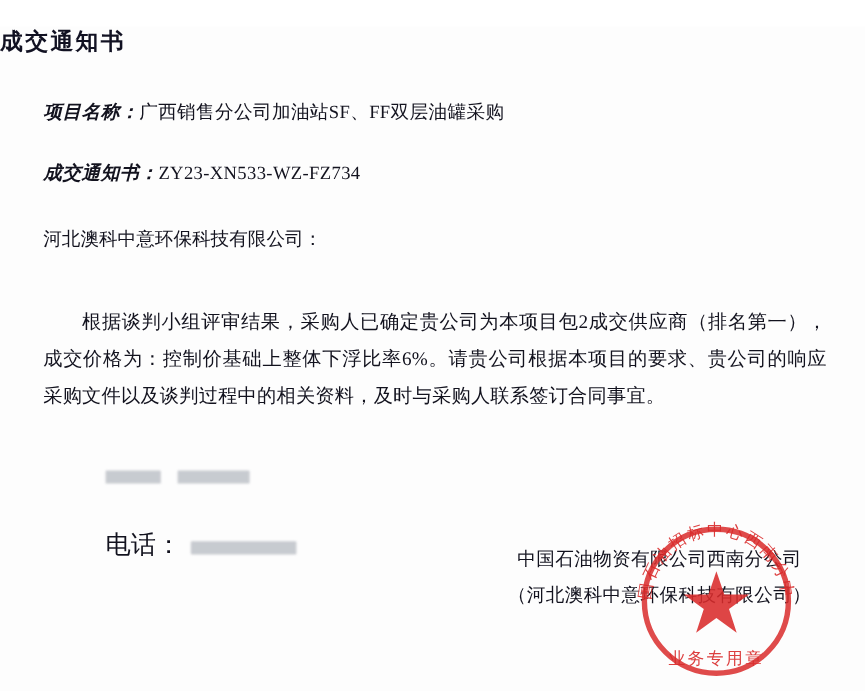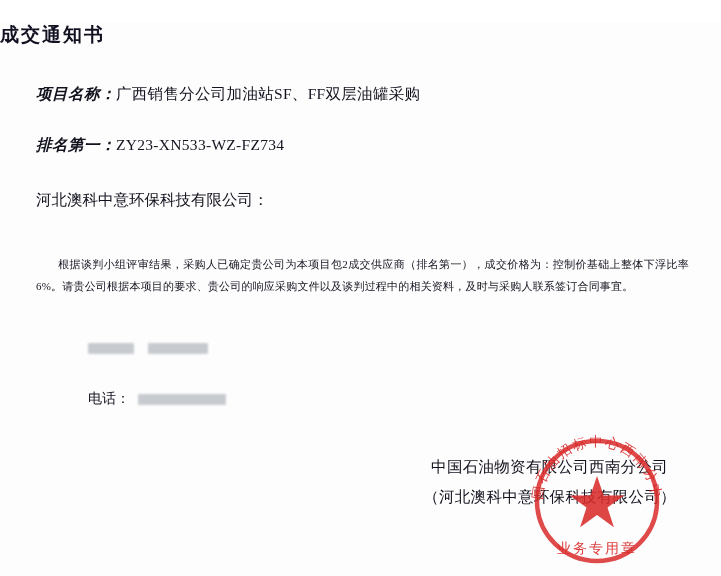--- a/index.html
+++ b/index.html
@@ -46,21 +46,21 @@
   .field-row .value {
     letter-spacing: 0.3px;
   }
   .r1 { margin-top: 34px; }
   .r2 { margin-top: 26px; }
   .r3 { margin-top: 30px; font-weight: normal; }
   .body-para {
     margin-left: 36px;
     margin-right: 32px;
     margin-top: 42px;
-    font-size: 11px;
+    font-size: 16px;
     line-height: 1.92;
     text-align: justify;
     text-justify: inter-ideograph;
     letter-spacing: 0.2px;
     color: #12121e;
   }
   .body-para .indent {
     display: inline-block;
     width: 2em;
   }
@@ -80,21 +80,21 @@
     opacity: 0.78;
     height: 11px;
     vertical-align: middle;
   }
   .rd-a { width: 46px; }
   .rd-b { width: 60px; margin-left: 14px; }
   .rd-c { width: 88px; margin-left: 8px; }
   .phone-row {
     margin-left: 88px;
     margin-top: 26px;
-    font-size: 14px;
+    font-size: 21px;
     color: #12121e;
   }
   .signature {
     position: absolute;
     right: 45px;
     bottom: 86px;
     text-align: center;
     font-size: 15.5px;
     line-height: 1.95;
     color: #12121e;
@@ -128,21 +128,21 @@
 
 <div class="page">
 
   <div class="doc-title">成交通知书</div>
 
   <div class="field-row r1">
     <span class="label">项目名称：</span><span class="value">广西销售分公司加油站SF、FF双层油罐采购</span>
   </div>
 
   <div class="field-row r2">
-    <span class="label">排名第一：</span><span class="value">ZY23-XN533-WZ-FZ734</span>
+    <span class="label">成交通知书：</span><span class="value">ZY23-XN533-WZ-FZ734</span>
   </div>
 
   <div class="field-row r3">河北澳科中意环保科技有限公司：</div>
 
   <div class="body-para"><span class="indent"></span><span>根据谈判小组评审结果，采购人已确定贵公司为本项目包2成交供应商（排名第一），成交价格为：控制价基础上整体下浮比率6%。请贵公司根据本项目的要求、贵公司的响应采购文件以及谈判过程中的相关资料，及时与采购人联系签订合同事宜。</span></div>
 
   <div class="redacted-block">
     
     <span class="redacted rd-a"></span><span class="redacted rd-b"></span>
   </div>

